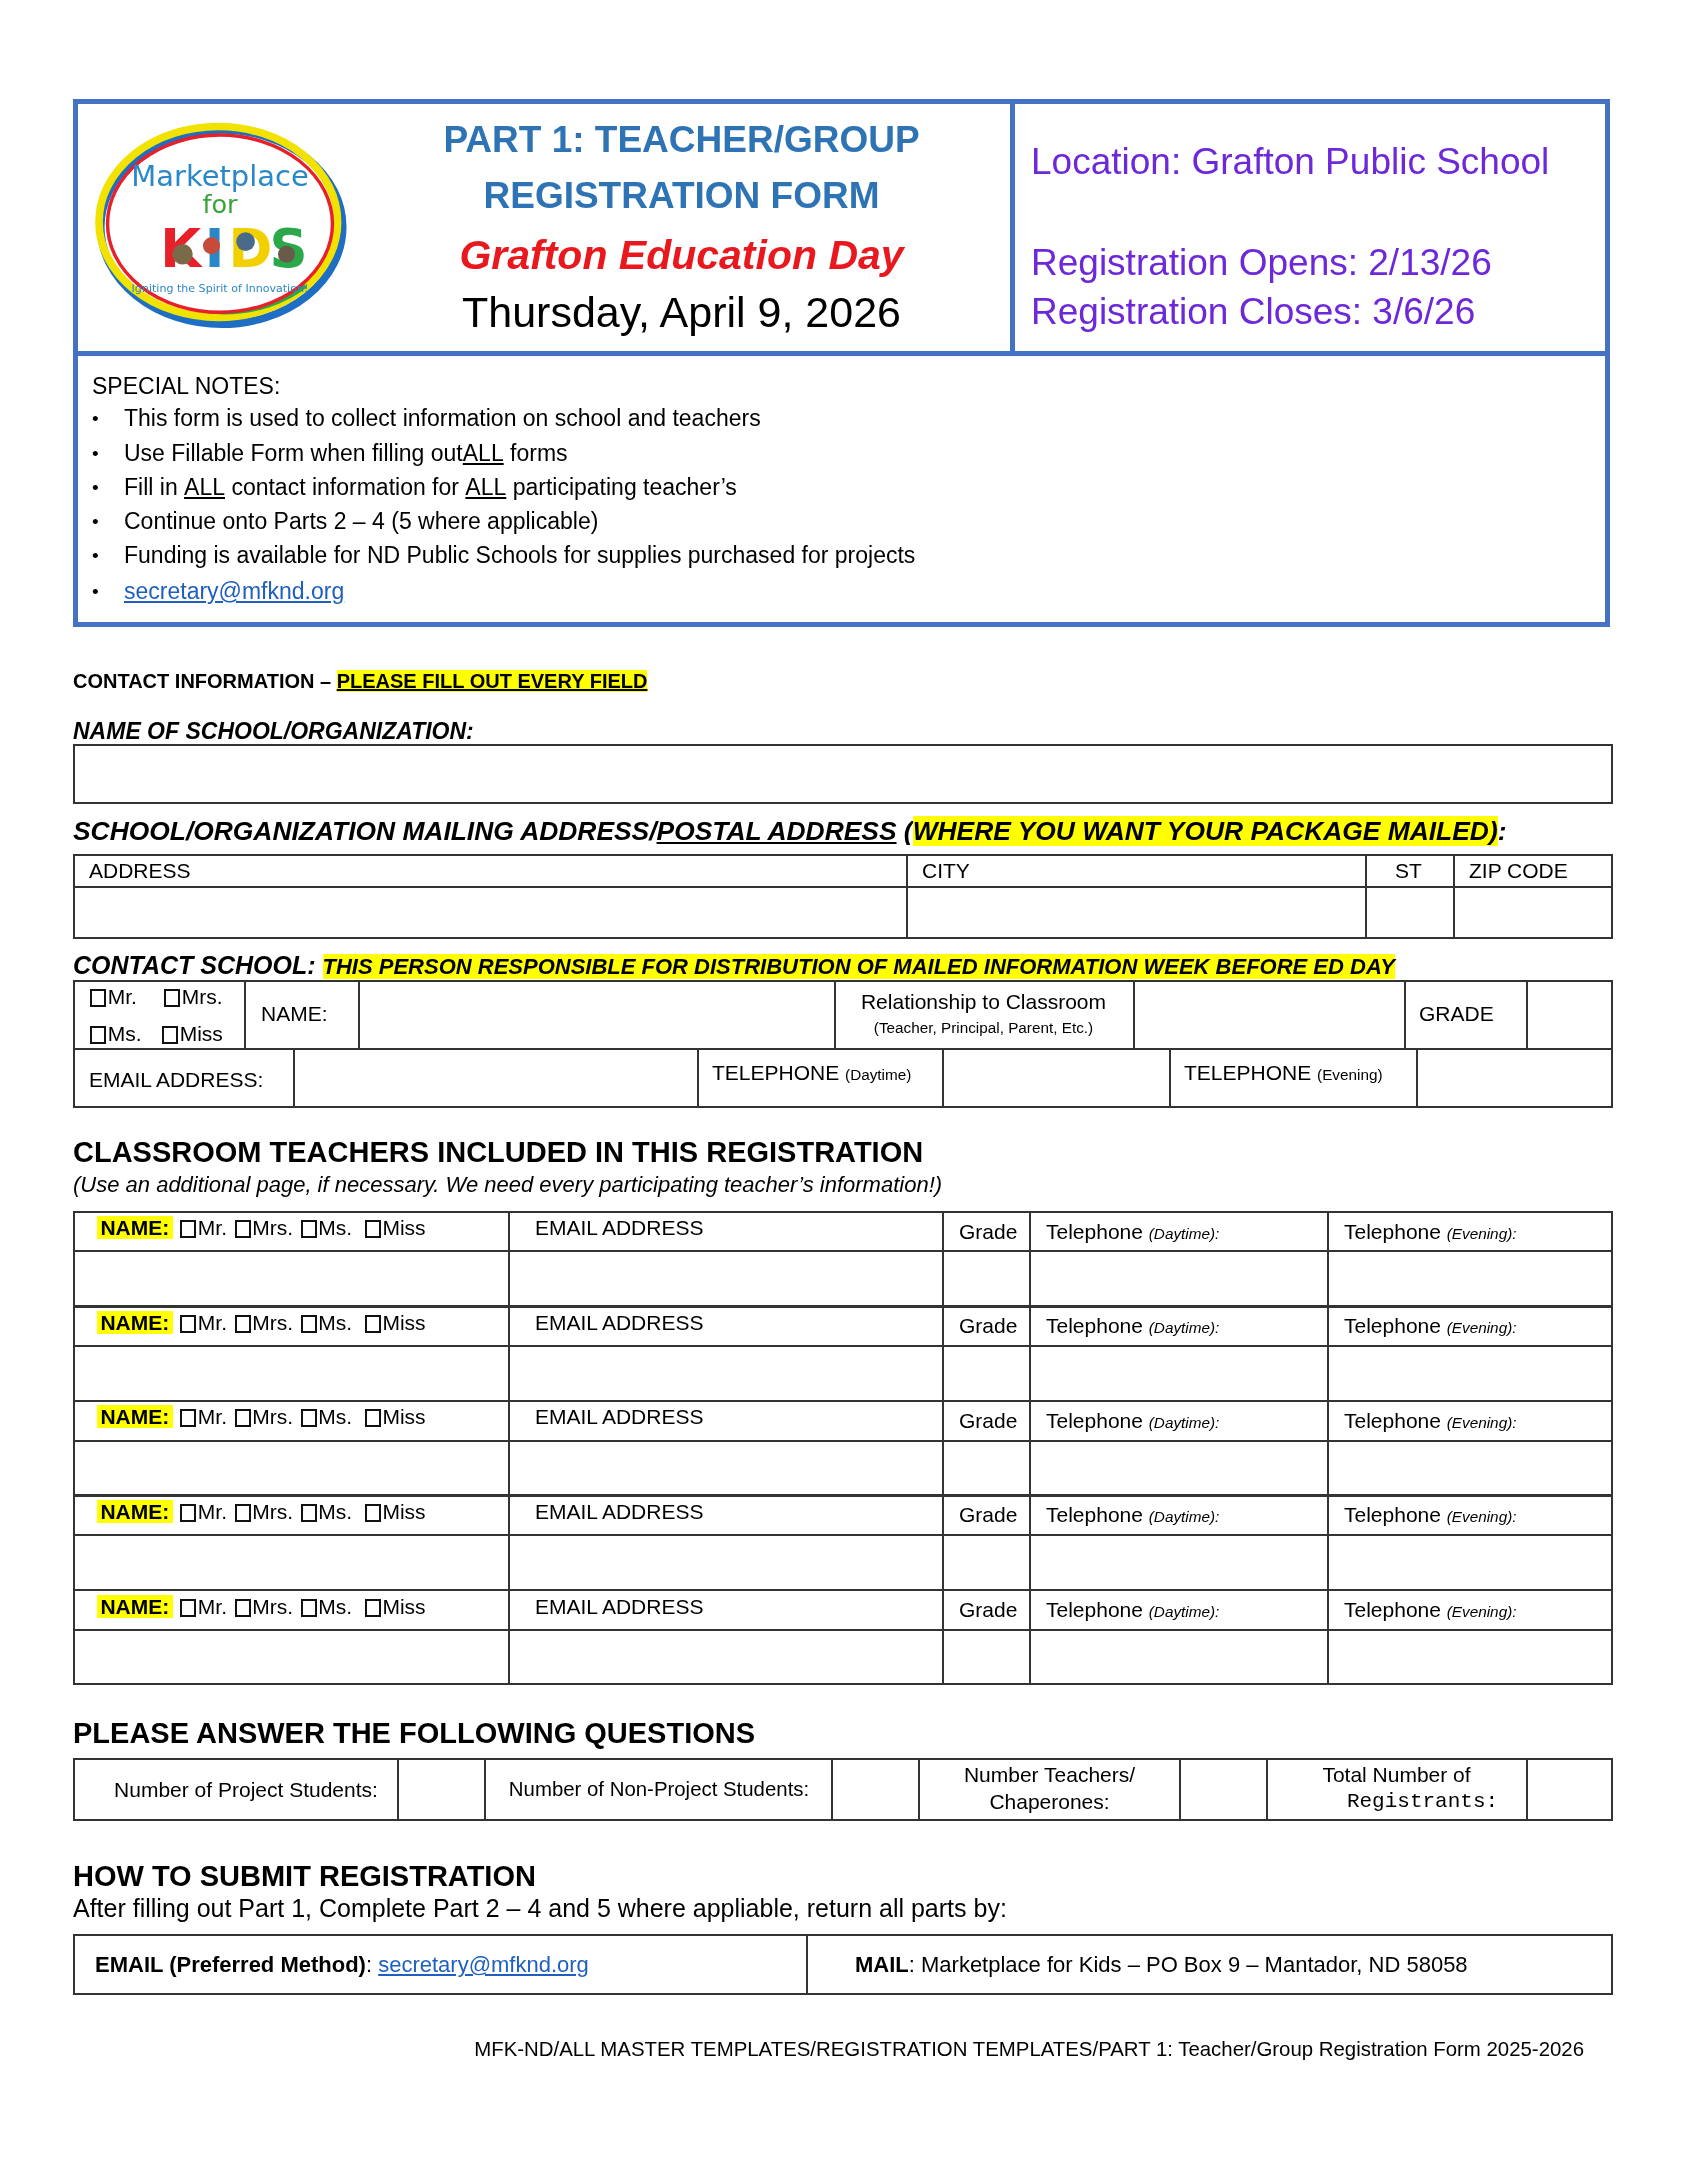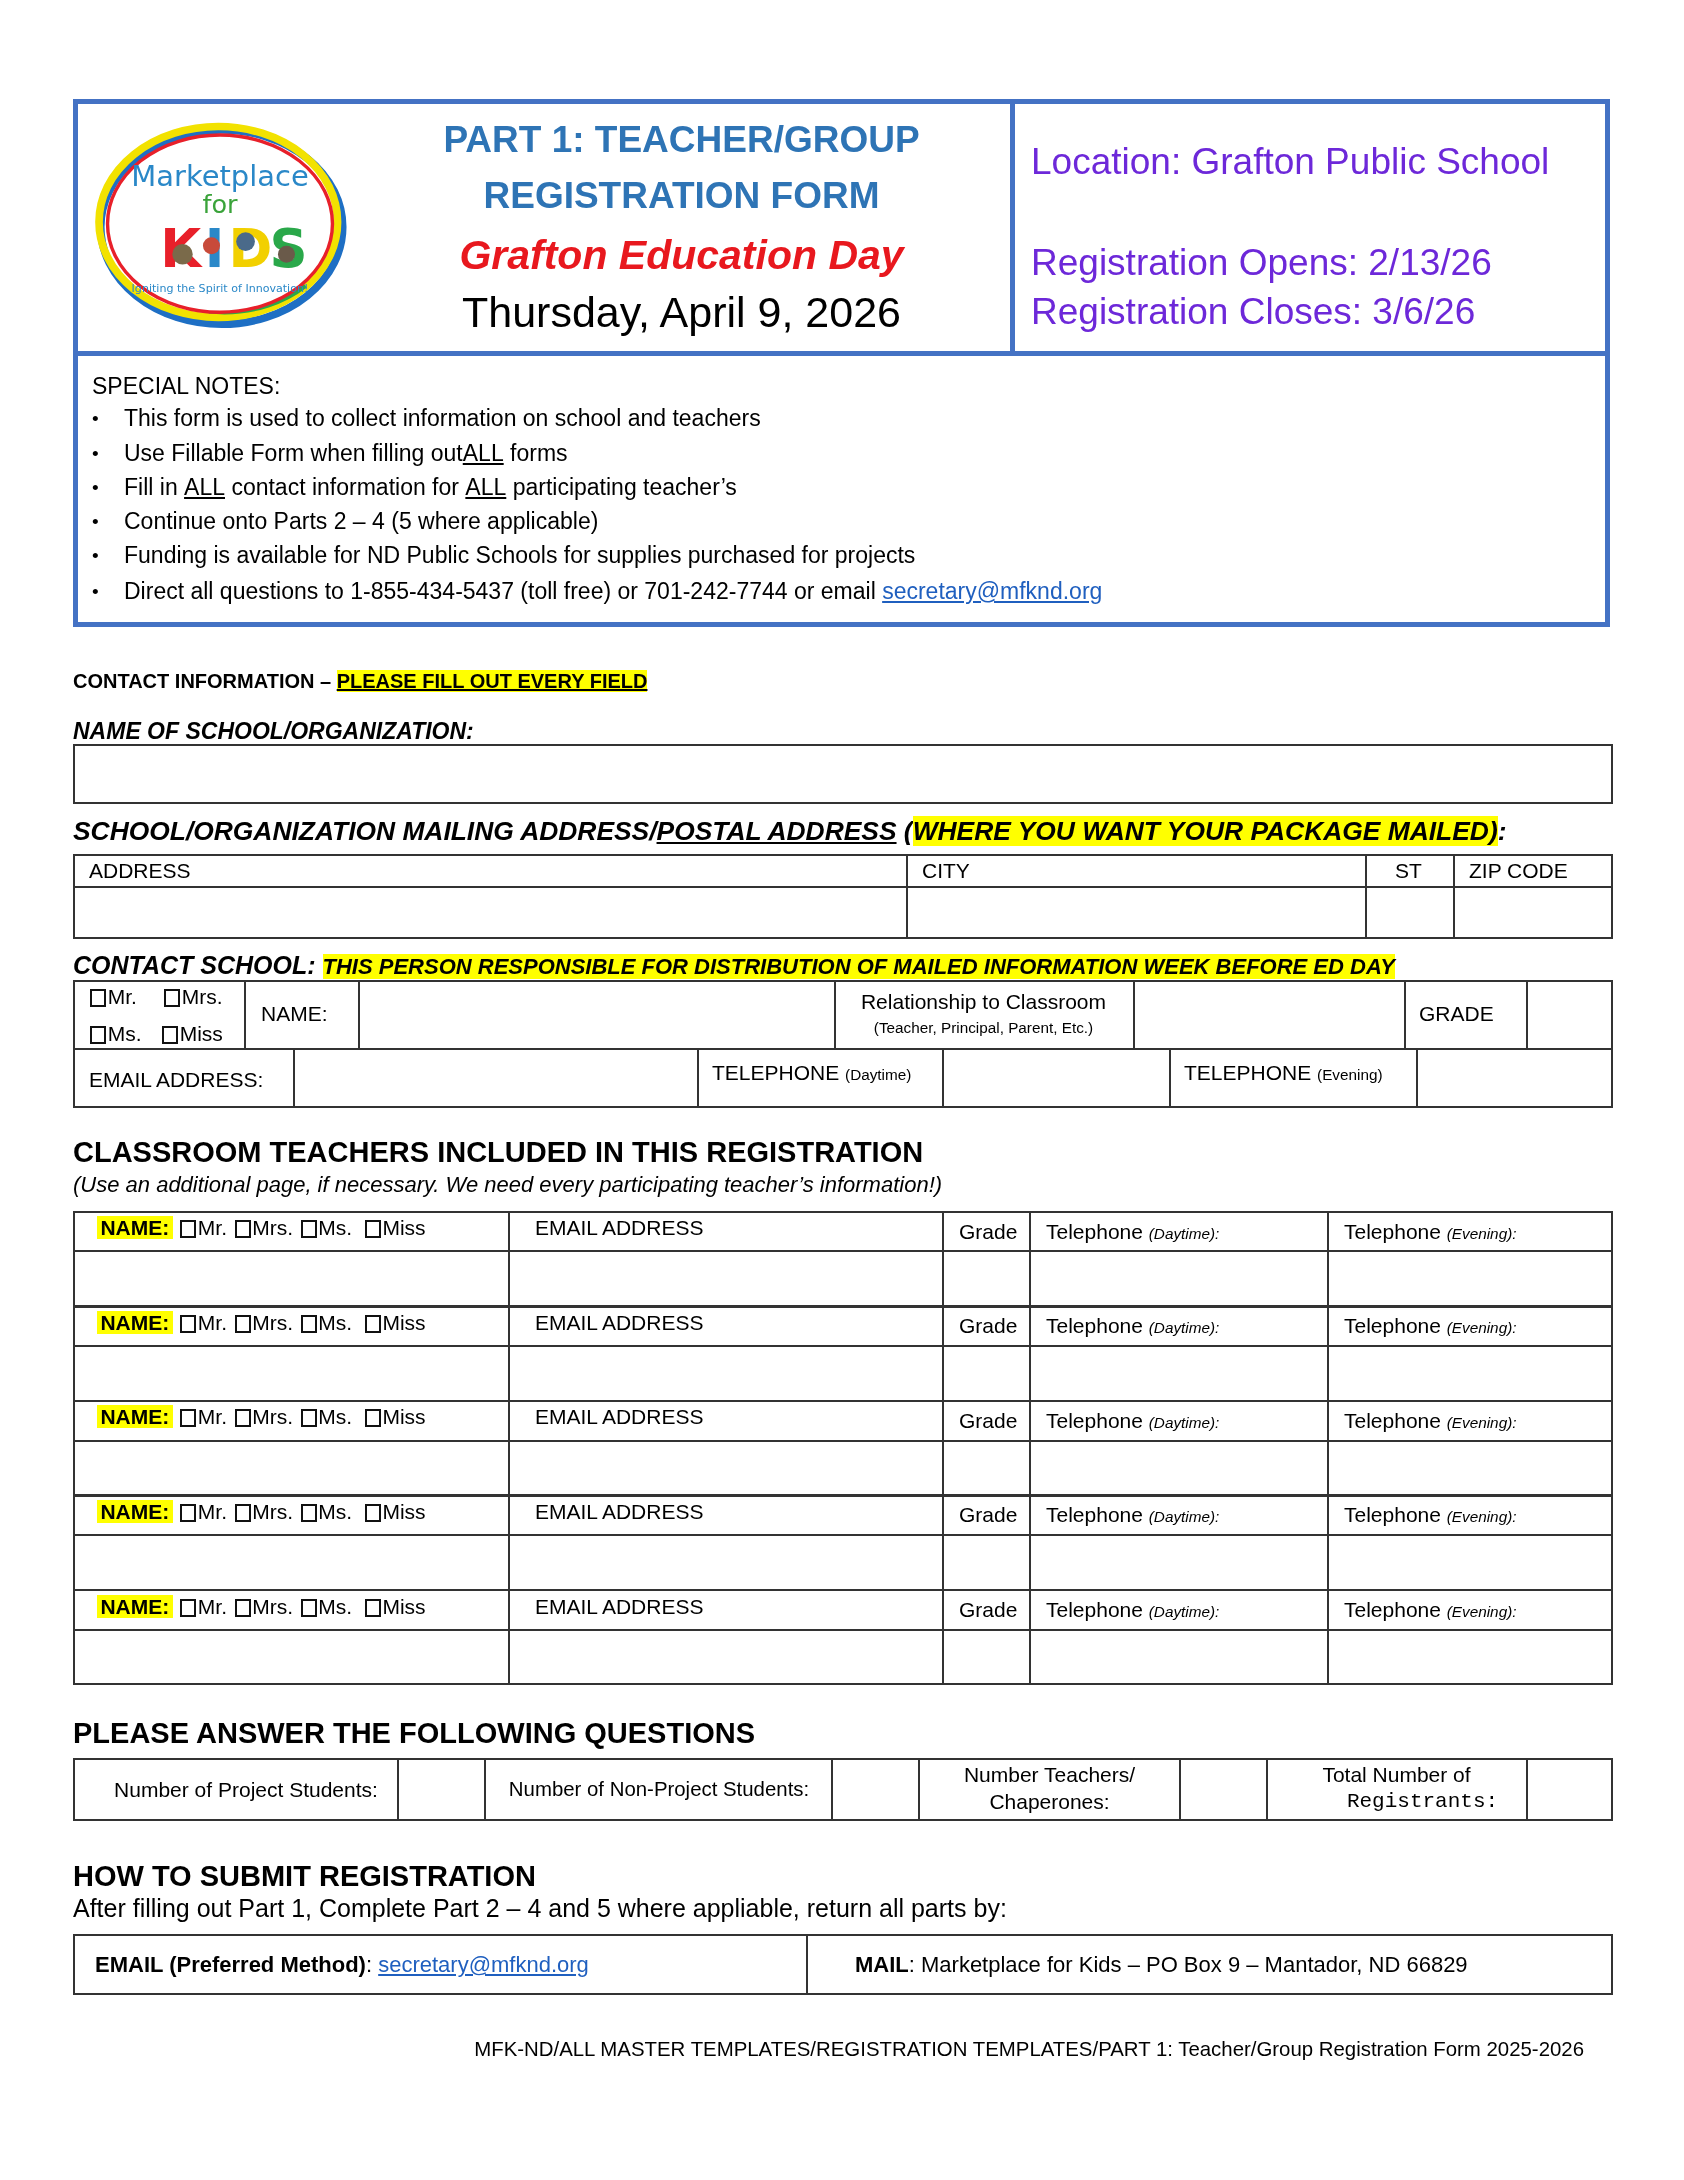--- a/index.html
+++ b/index.html
@@ -97,21 +97,20 @@
 <div class="note" style="top:508px;">
   <span class="bullet">•</span>
   <span>Continue onto Parts 2 – 4 (5 where applicable)</span>
 </div>
 <div class="note" style="top:542px;">
   <span class="bullet">•</span>
   <span>Funding is available for ND Public Schools for supplies purchased for projects</span>
 </div>
 <div class="note" style="top:578px;">
   <span class="bullet">•</span>
-  <span style="white-space:pre;">Direct all questions to 1-855-434-5437 (toll free) or 701-242-7744 or email </span>
   <span class="link">secretary@mfknd.org</span>
 </div>
 
 <div class="h2" style="left:73px; top:670px;">
   <span style="white-space:pre;">CONTACT INFORMATION – </span><span class="hl u">PLEASE FILL OUT EVERY FIELD</span>
 </div>
 <div class="label-it" style="left:73px; top:718px;">NAME OF SCHOOL/ORGANIZATION:</div>
 <div class="box" style="left:73px; top:744px; width:1540px; height:60px;"></div>
 
 <div class="label-it" style="left:73px; top:816px; font-size:26.4px;">
@@ -287,16 +286,16 @@
 <div class="abs" style="left:1181px; top:1761px; width:83px; height:58px;"></div>
 <div class="cell-text center-text" style="left:1267px; top:1763px; width:259px;">Total Number of</div>
 <div class="cell-text center-text" style="left:1293px; top:1790px; width:259px;font-family:Liberation Mono, monospace;">Registrants:</div>
 <div class="abs" style="left:1528px; top:1761px; width:83px; height:58px;"></div>
 
 <div class="h2" style="left:73px; top:1860px; font-size:29px;">HOW TO SUBMIT REGISTRATION</div>
 <div class="abs" style="left:73px; top:1894px; font-size:25px;">After filling out Part 1, Complete Part 2 – 4 and 5 where appliable, return all parts by:</div>
 <div class="box" style="left:73px; top:1934px; width:1540px; height:61px; border-width:2.6px;"></div>
 <div class="vl" style="left:806px; top:1934px; height:61px;"></div>
 <div class="cell-text" style="left:95px; top:1952px; font-size:22px;"><b>EMAIL (Preferred Method)</b><span style="white-space:pre;">: </span><span class="link">secretary@mfknd.org</span></div>
-<div class="cell-text" style="left:855px; top:1952px; font-size:22px;"><b>MAIL</b><span>: Marketplace for Kids – PO Box 9 – Mantador, ND 66829</span></div>
+<div class="cell-text" style="left:855px; top:1952px; font-size:22px;"><b>MAIL</b><span>: Marketplace for Kids – PO Box 9 – Mantador, ND 58058</span></div>
 
 <div class="abs" style="right:101px; top:2038px; font-size:20.4px;">MFK-ND/ALL MASTER TEMPLATES/REGISTRATION TEMPLATES/PART 1: Teacher/Group Registration Form 2025-2026</div>
 
 
 </body></html>

